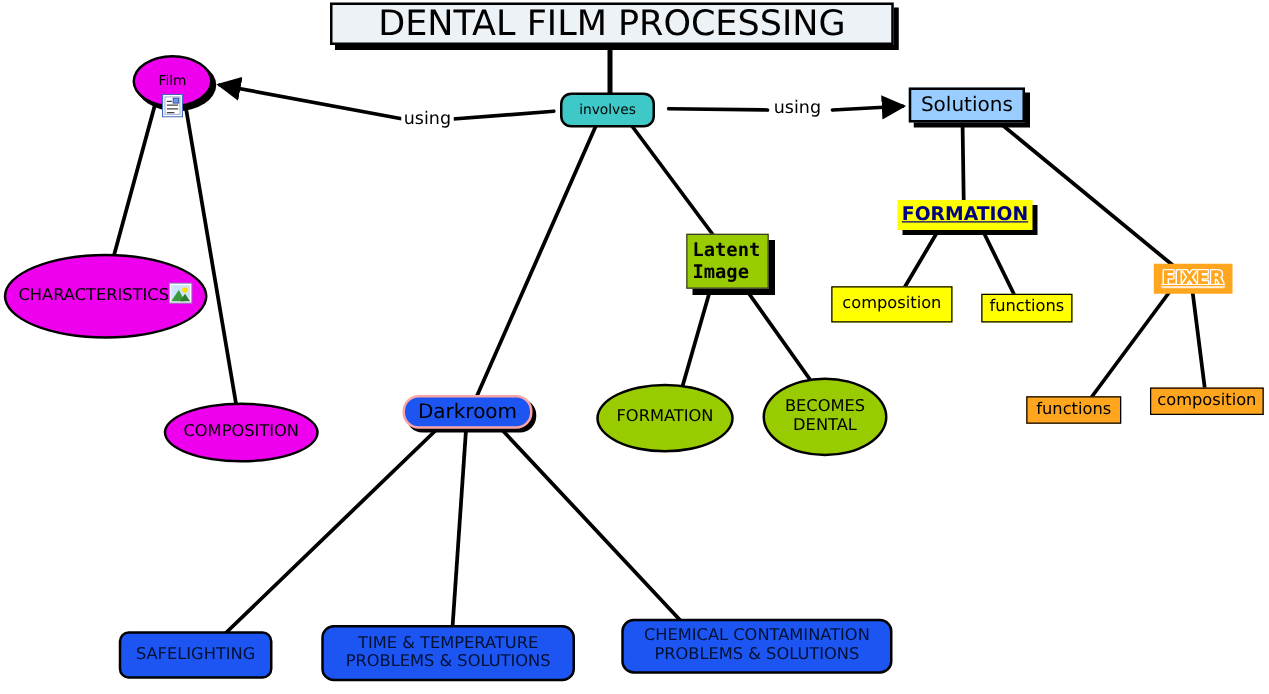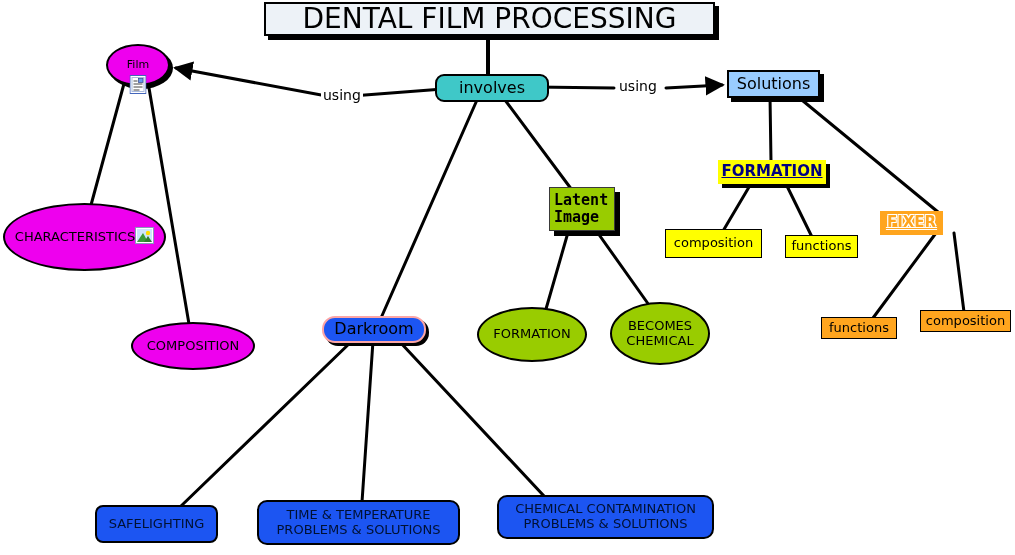--- a/index.html
+++ b/index.html
@@ -17,32 +17,32 @@
     left:264px;top:2px;width:451px;height:34px;background:var(--title-bg);
     border:2px solid #000;box-shadow:4px 4px 0 #000;font-size:28px;white-space:nowrap;
   }
   .ellipse{border-radius:50%;border:2px solid #000;}
   .film{left:106px;top:44px;width:64px;height:42px;background:var(--magenta);
         box-shadow:3px 3px 0 #000;font-size:11px;flex-direction:column;}
   .film .icon{position:absolute;left:50%;top:29px;transform:translateX(-50%);}
   .characteristics{left:3px;top:203px;width:163px;height:68px;background:var(--magenta);
         font-size:13px;flex-direction:row;}
   .composition-ell{left:131px;top:322px;width:124px;height:48px;background:var(--magenta);font-size:13px;}
-  .involves{left:435px;top:74px;width:114px;height:28px;background:var(--teal);
-        border:2px solid #000;border-radius:9px;font-size:16px;}
+  .involves{left:448px;top:74px;width:76px;height:28px;background:var(--teal);
+        border:2px solid #000;border-radius:9px;font-size:11px;}
   .solutions{left:727px;top:70px;width:93px;height:28px;background:var(--light-blue);
         border:2px solid #000;box-shadow:4px 4px 0 #000;font-size:16px;}
   .latent{left:549px;top:187px;width:66px;height:44px;background:var(--green);
         box-shadow:5px 5px 0 #000;border:1px solid #3a3a3a;
         font-family:"DejaVu Sans Mono","Liberation Mono",monospace;font-weight:bold;font-size:15px;
         justify-content:flex-start;padding-left:4px;text-align:left;}
   .developer{left:718px;top:160px;width:108px;height:24px;background:var(--yellow);
         box-shadow:4px 4px 0 #000;font-weight:bold;font-size:15px;color:var(--developer-text);
         text-decoration:underline;}
-  .fixer{left:880px;top:211px;width:63px;height:24px;background:var(--orange);
+  .fixer{left:923px;top:211px;width:63px;height:24px;background:var(--orange);
         font-weight:bold;font-size:15px;color:var(--orange);text-decoration:underline;
         text-shadow:-1px -1px 0 #fff,1px -1px 0 #fff,-1px 1px 0 #fff,1px 1px 0 #fff,0 1px 0 #fff,0 -1px 0 #fff;}
   .smallbox{border:1px solid #000;font-size:13px;}
   .comp-y{left:665px;top:229px;width:97px;height:29px;background:var(--yellow);}
   .func-y{left:785px;top:235px;width:73px;height:23px;background:var(--yellow);}
   .func-o{left:821px;top:317px;width:76px;height:22px;background:var(--orange);}
   .comp-o{left:920px;top:310px;width:91px;height:22px;background:var(--orange);}
   .darkroom{left:322px;top:316px;width:104px;height:27px;background:var(--blue);
         border:2px solid #fca5a5;border-radius:13px;box-shadow:3px 3px 0 #000;font-size:16px;}
   .formation{left:477px;top:307px;width:110px;height:55px;background:var(--green);font-size:13px;}
@@ -140,21 +140,21 @@
       </svg>
     </span>
   </div>
 
   <div class="node ellipse composition-ell">COMPOSITION</div>
 
   <div class="node darkroom">Darkroom</div>
 
   <div class="node ellipse formation">FORMATION</div>
   <div class="node ellipse becomes ml">BECOMES
-CHEMICAL</div>
+DENTAL</div>
 
   <div class="node bluebox safelighting">SAFELIGHTING</div>
   <div class="node bluebox timetemp ml">TIME &amp; TEMPERATURE
 PROBLEMS &amp; SOLUTIONS</div>
   <div class="node bluebox chemical ml">CHEMICAL CONTAMINATION
 PROBLEMS &amp; SOLUTIONS</div>
 
 </div>
 
 </body></html>

